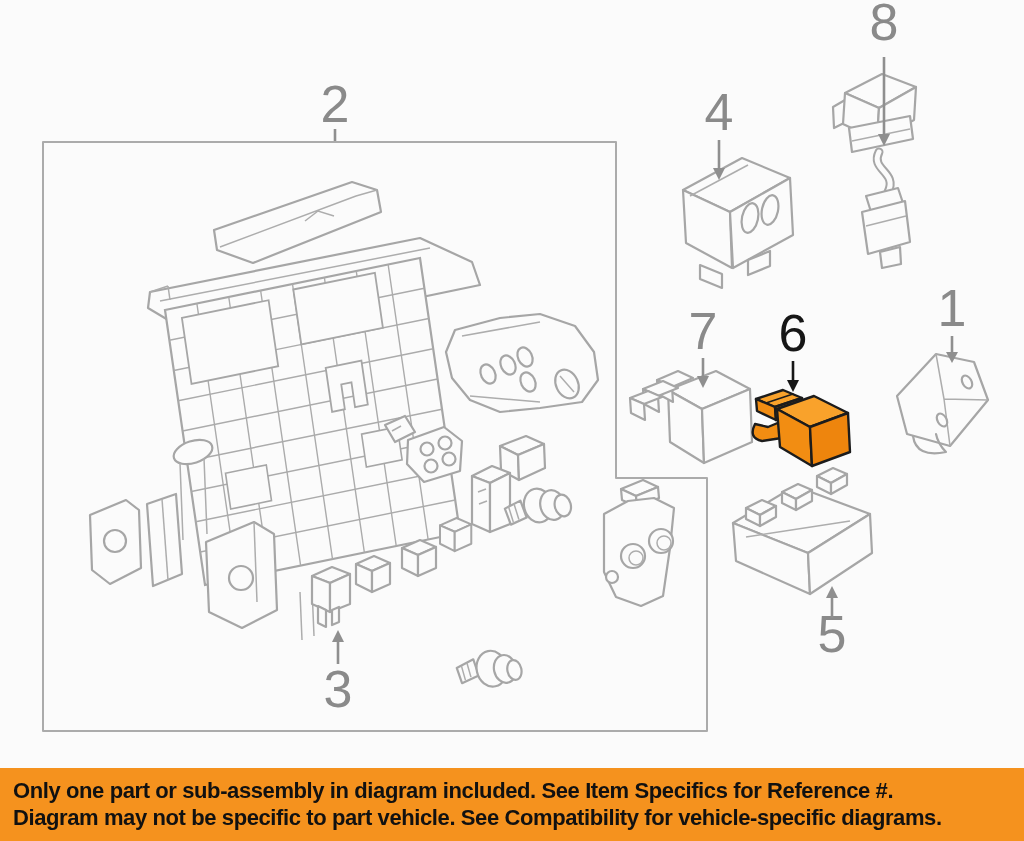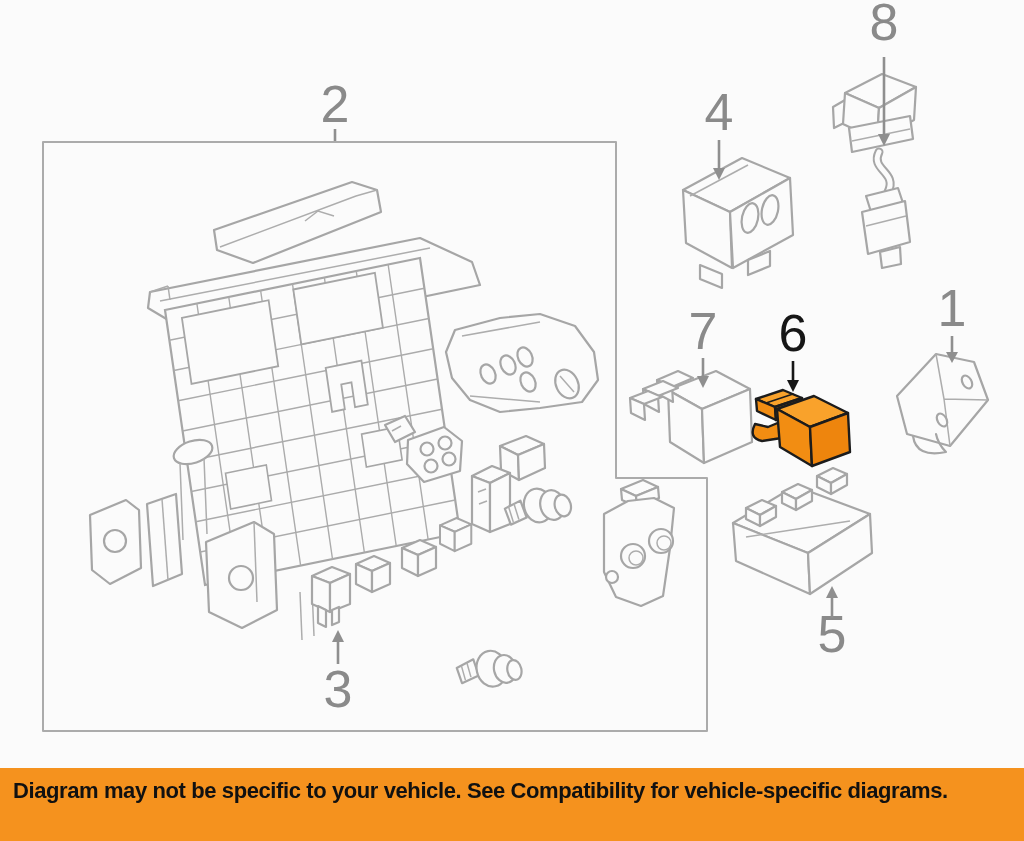--- a/index.html
+++ b/index.html
@@ -262,14 +262,15 @@
     <polygon class="lead-head" points="697,376 709,376 703,388"></polygon>
 
     <text class="callout" x="884" y="40">8</text>
     <line class="lead" x1="884" y1="57" x2="884" y2="134"></line>
     <polygon class="lead-head" points="878,134 890,134 884,146"></polygon>
   </g>
 </svg>
 </div>
 
 <div class="banner">
-  <div class="banner-line">Diagram may not be specific to your vehicle. See Compatibility for vehicle-specific diagrams.</div>
+  <div class="banner-line">Only one part or sub-assembly in diagram included. See Item Specifics for Reference #.</div>
+  <div class="banner-line">Diagram may not be specific to part vehicle. See Compatibility for vehicle-specific diagrams.</div>
 </div>
 
 </body></html>

